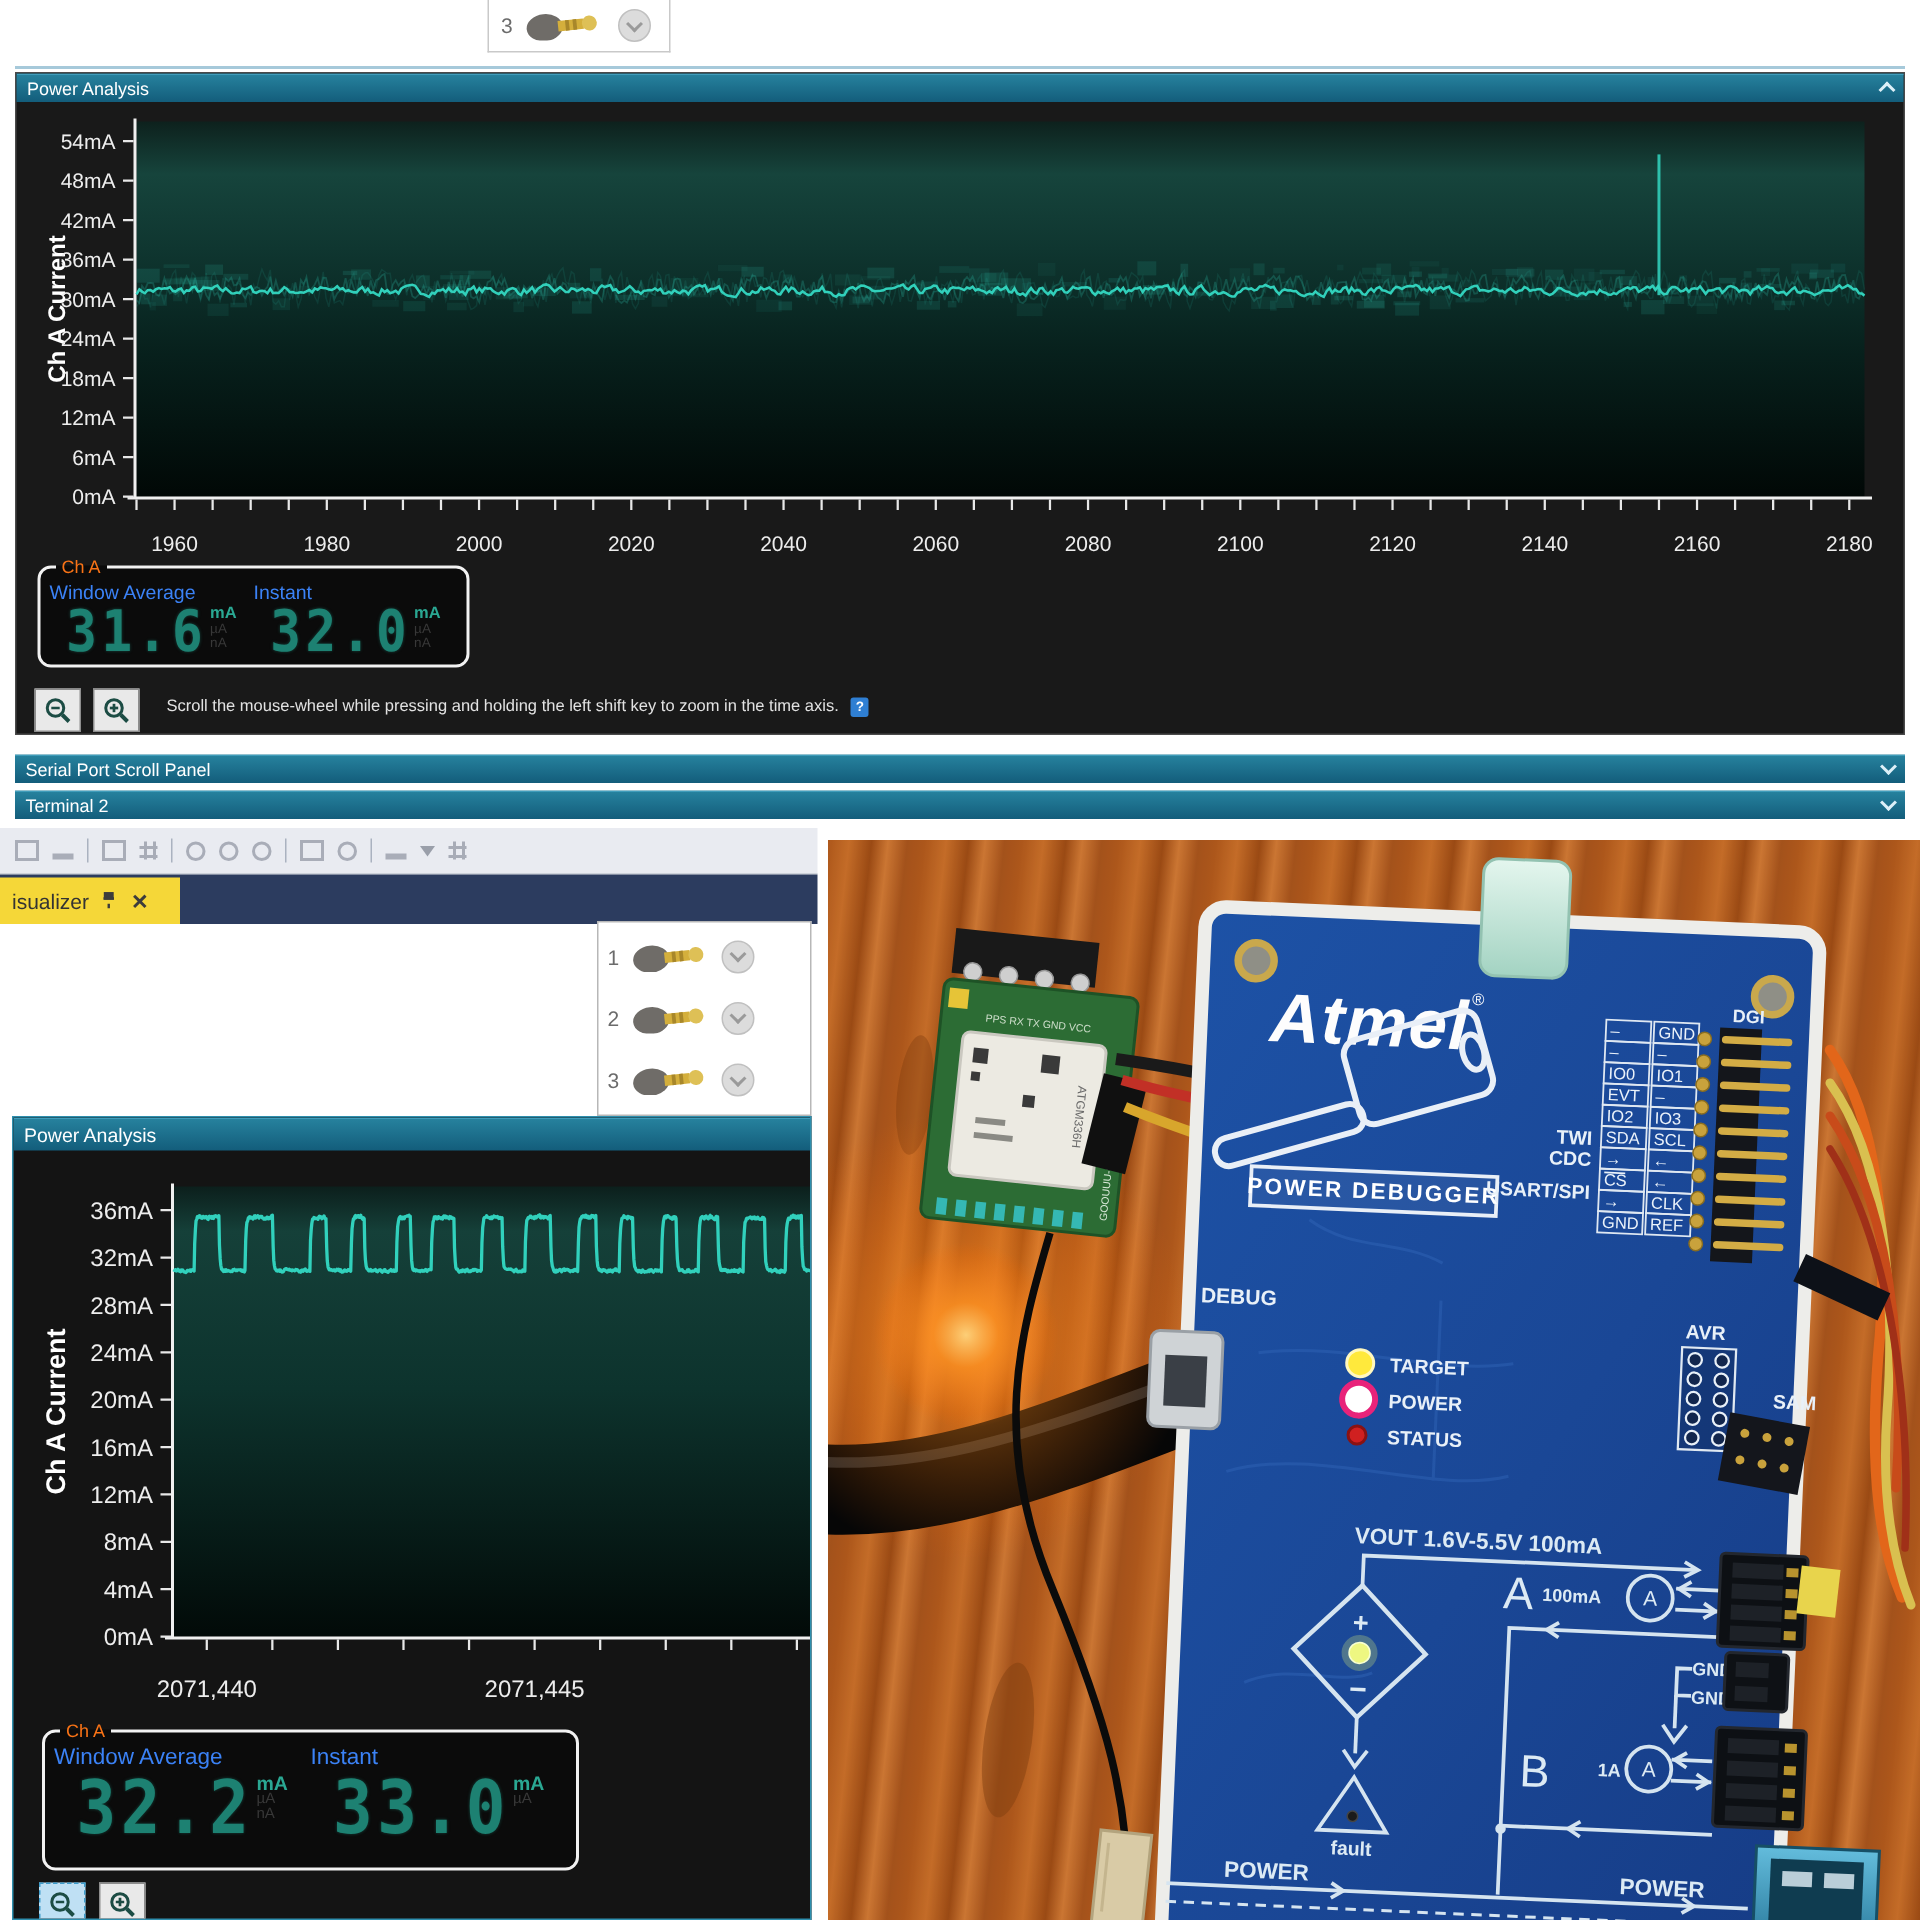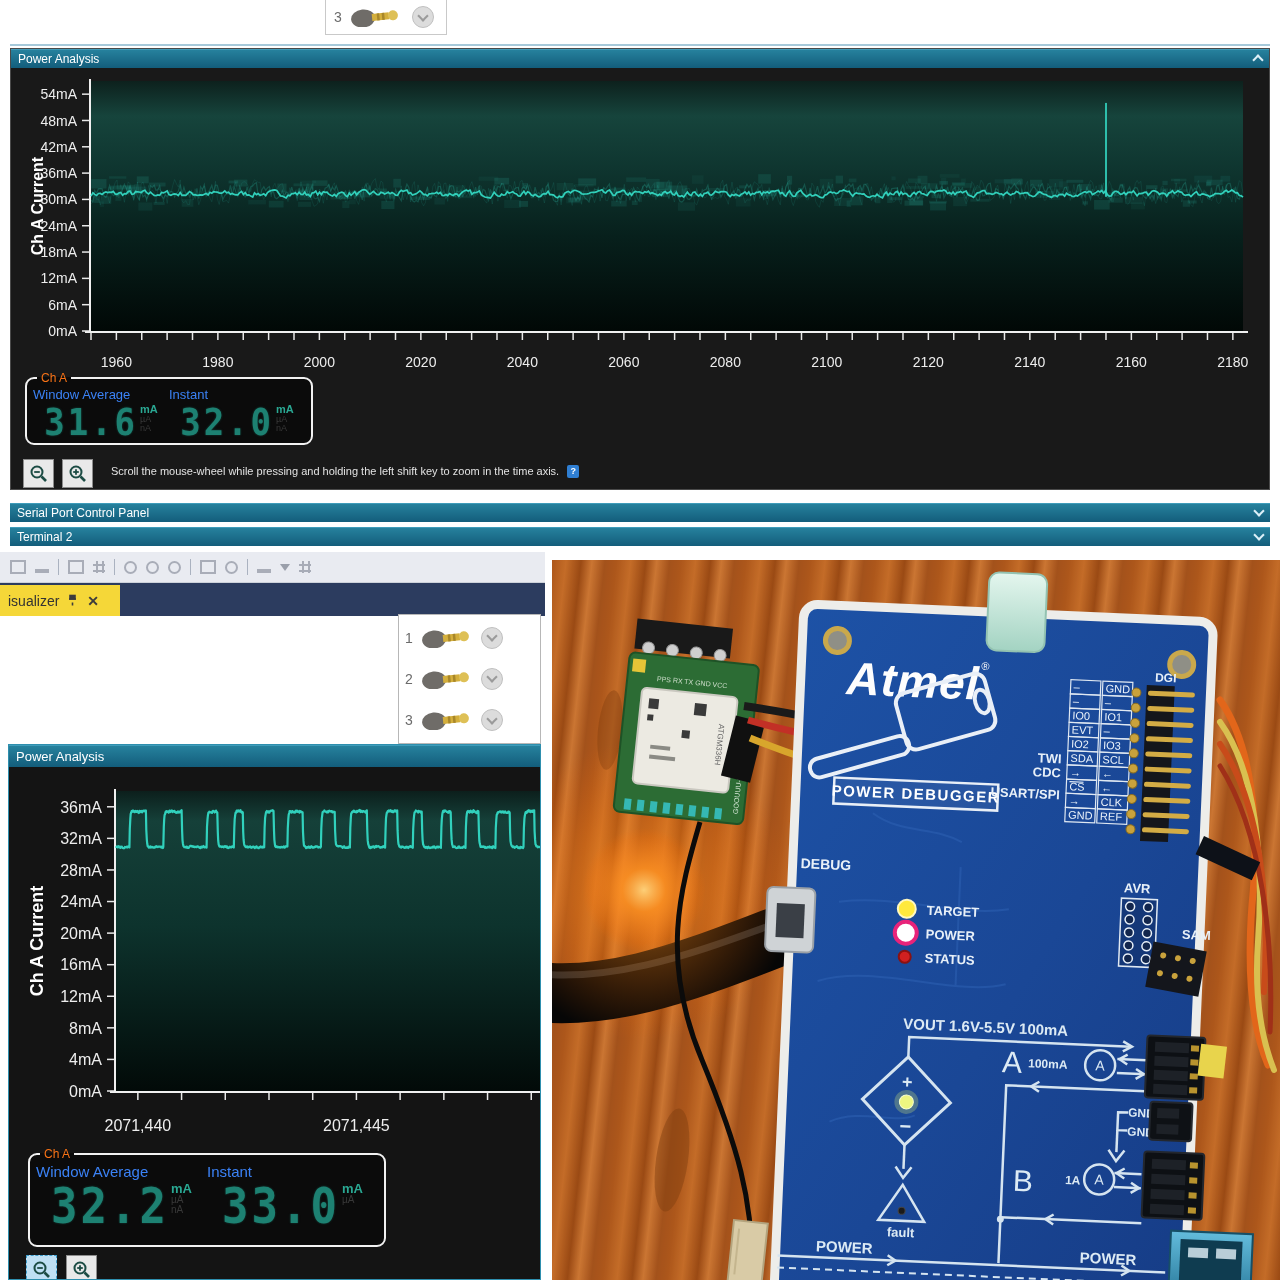--- a/index.html
+++ b/index.html
@@ -399,21 +399,21 @@
       <line x1="8" y1="5.2" x2="8" y2="10.8" stroke="#1c4c44" stroke-width="1.8"></line>
     </svg>
   </div>
   <div class="abs" id="hint-line">
     <span>Scroll the mouse-wheel while pressing and holding the left shift key to zoom in the time axis.</span>
     <span class="help-badge">?</span>
   </div>
 </div>
 
 <div class="abs teal-bar" id="serial-bar">
-  <span class="title">Serial Port Control Panel</span>
+  <span class="title">Serial Port Scroll Panel</span>
   <span class="chev white"></span>
 </div>
 <div class="abs teal-bar" id="terminal-bar">
   <span class="title">Terminal 2</span>
   <span class="chev white"></span>
 </div>
 
 <div class="abs" id="vs-toolbar">
   <span class="tbi tbi-sq"></span>
   <span class="tbi tbi-bar"></span>

